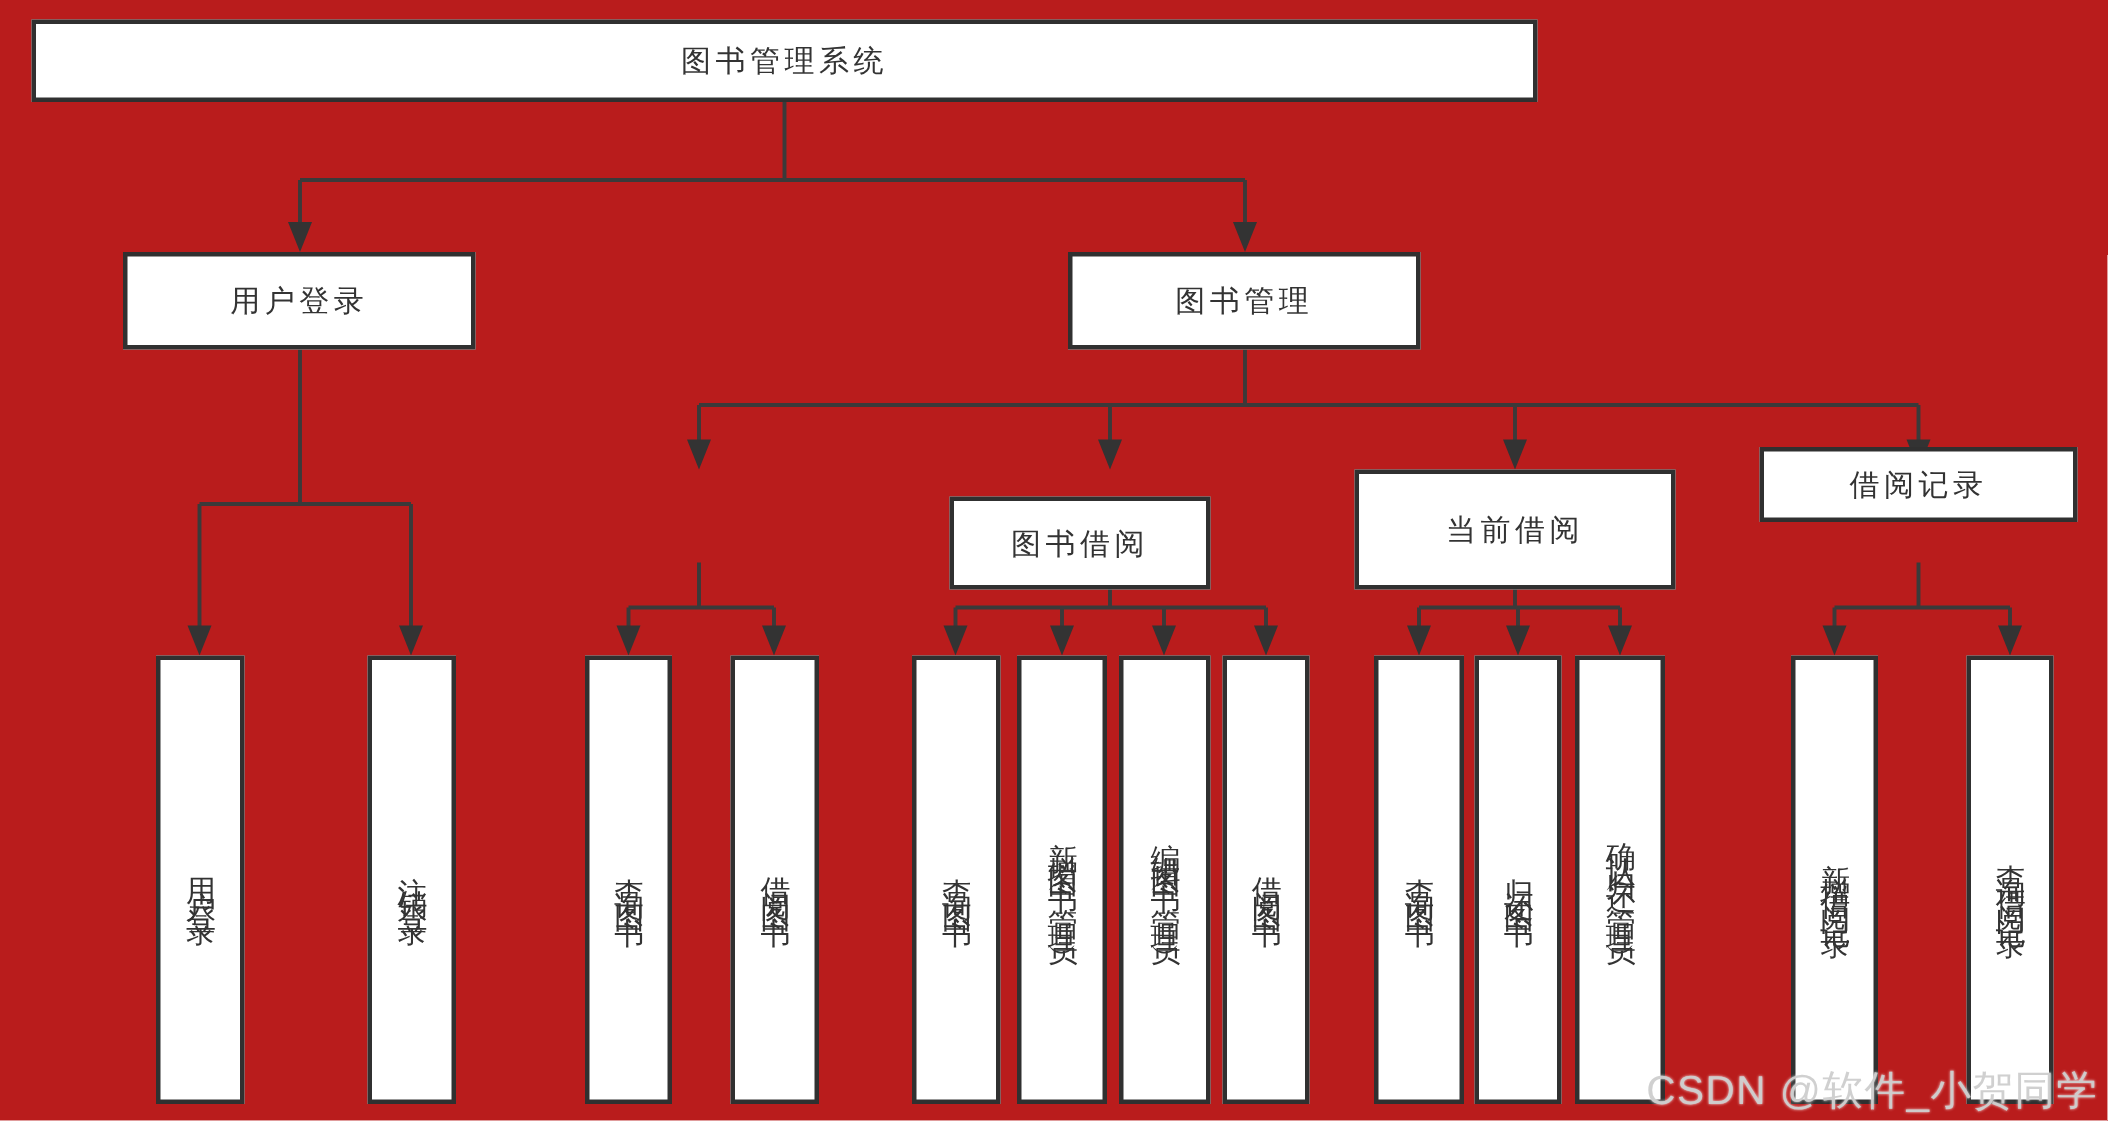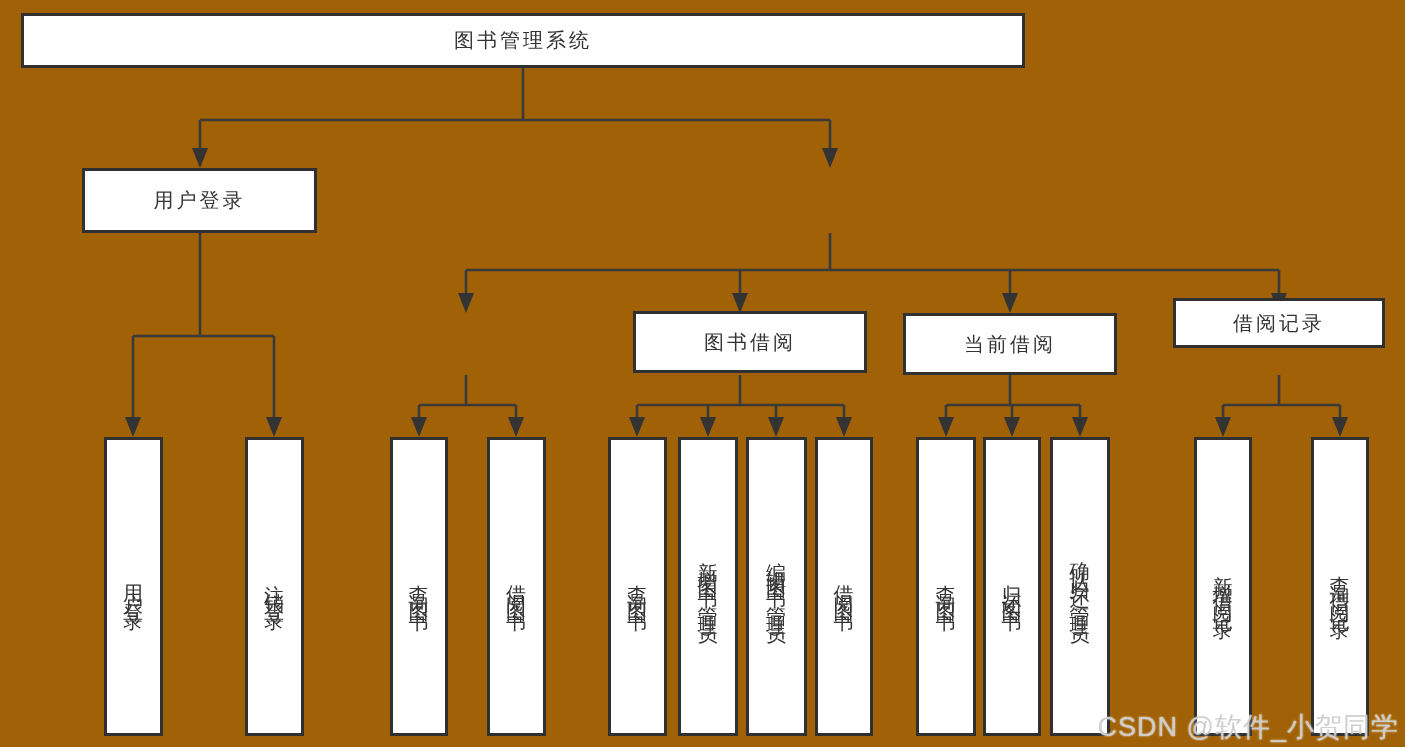--- a/index.html
+++ b/index.html
@@ -1,20 +1,20 @@
 <!DOCTYPE html>
 <html><head>
 <meta charset="utf-8">
 <style>
   html, body { margin: 0; padding: 0; background: #ffffff; }
   #canvas {
     position: relative;
     width: 1405px;
     height: 747px;
-    background: #a16207;
+    background: #b91c1c;
     overflow: hidden;
     font-family: "Liberation Sans", sans-serif;
   }
   #connectors {
     position: absolute;
     left: 0; top: 0;
     width: 1405px; height: 747px;
     z-index: 1;
   }
   .node {
@@ -94,25 +94,28 @@
     </g>
   </svg>
 
   <div class="node" style="left:21px; top:13px; width:1004px; height:55px;">
     <span>图书管理系统</span>
   </div>
 
   <div class="node" style="left:82px; top:168px; width:235px; height:65px;">
     <span>用户登录</span>
   </div>
+  <div class="node" style="left:712px; top:168px; width:235px; height:65px;">
+    <span>图书管理</span>
+  </div>
 
-  <div class="node" style="left:633px; top:311px; width:234px; height:62px;">
+  <div class="node" style="left:633px; top:331px; width:174px; height:62px;">
     <span>图书借阅</span>
   </div>
-  <div class="node" style="left:903px; top:313px; width:214px; height:62px;">
+  <div class="node" style="left:903px; top:313px; width:214px; height:80px;">
     <span>当前借阅</span>
   </div>
   <div class="node" style="left:1173px; top:298px; width:212px; height:50px;">
     <span>借阅记录</span>
   </div>
 
   <div class="node" style="left:104px; top:437px; width:59px; height:299px;">
     <span class="leaf-label">用户登录</span>
   </div>
   <div class="node" style="left:245px; top:437px; width:59px; height:299px;">

